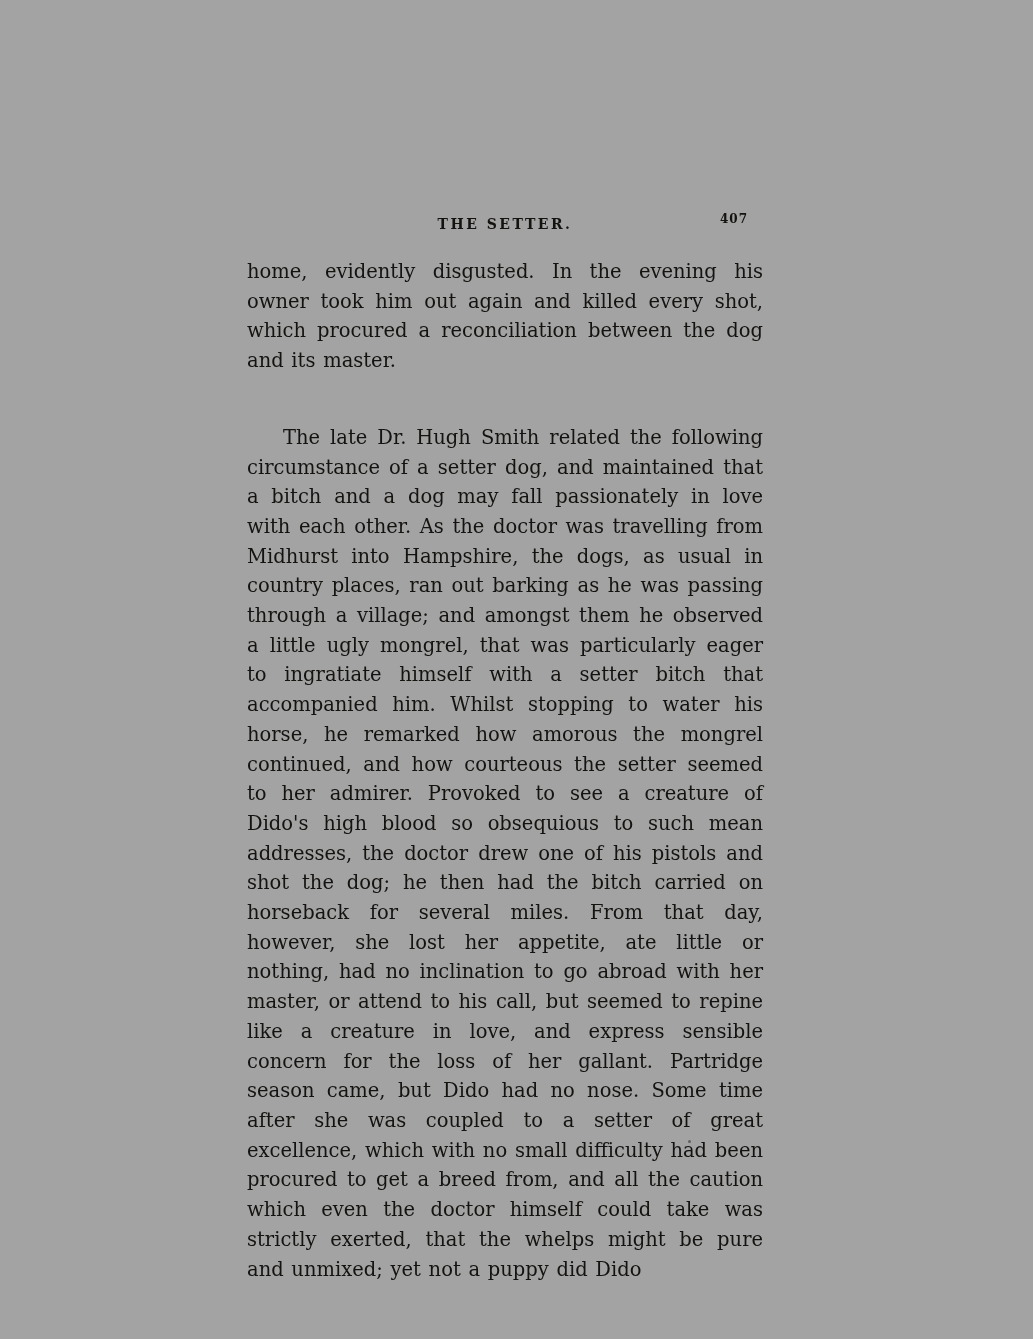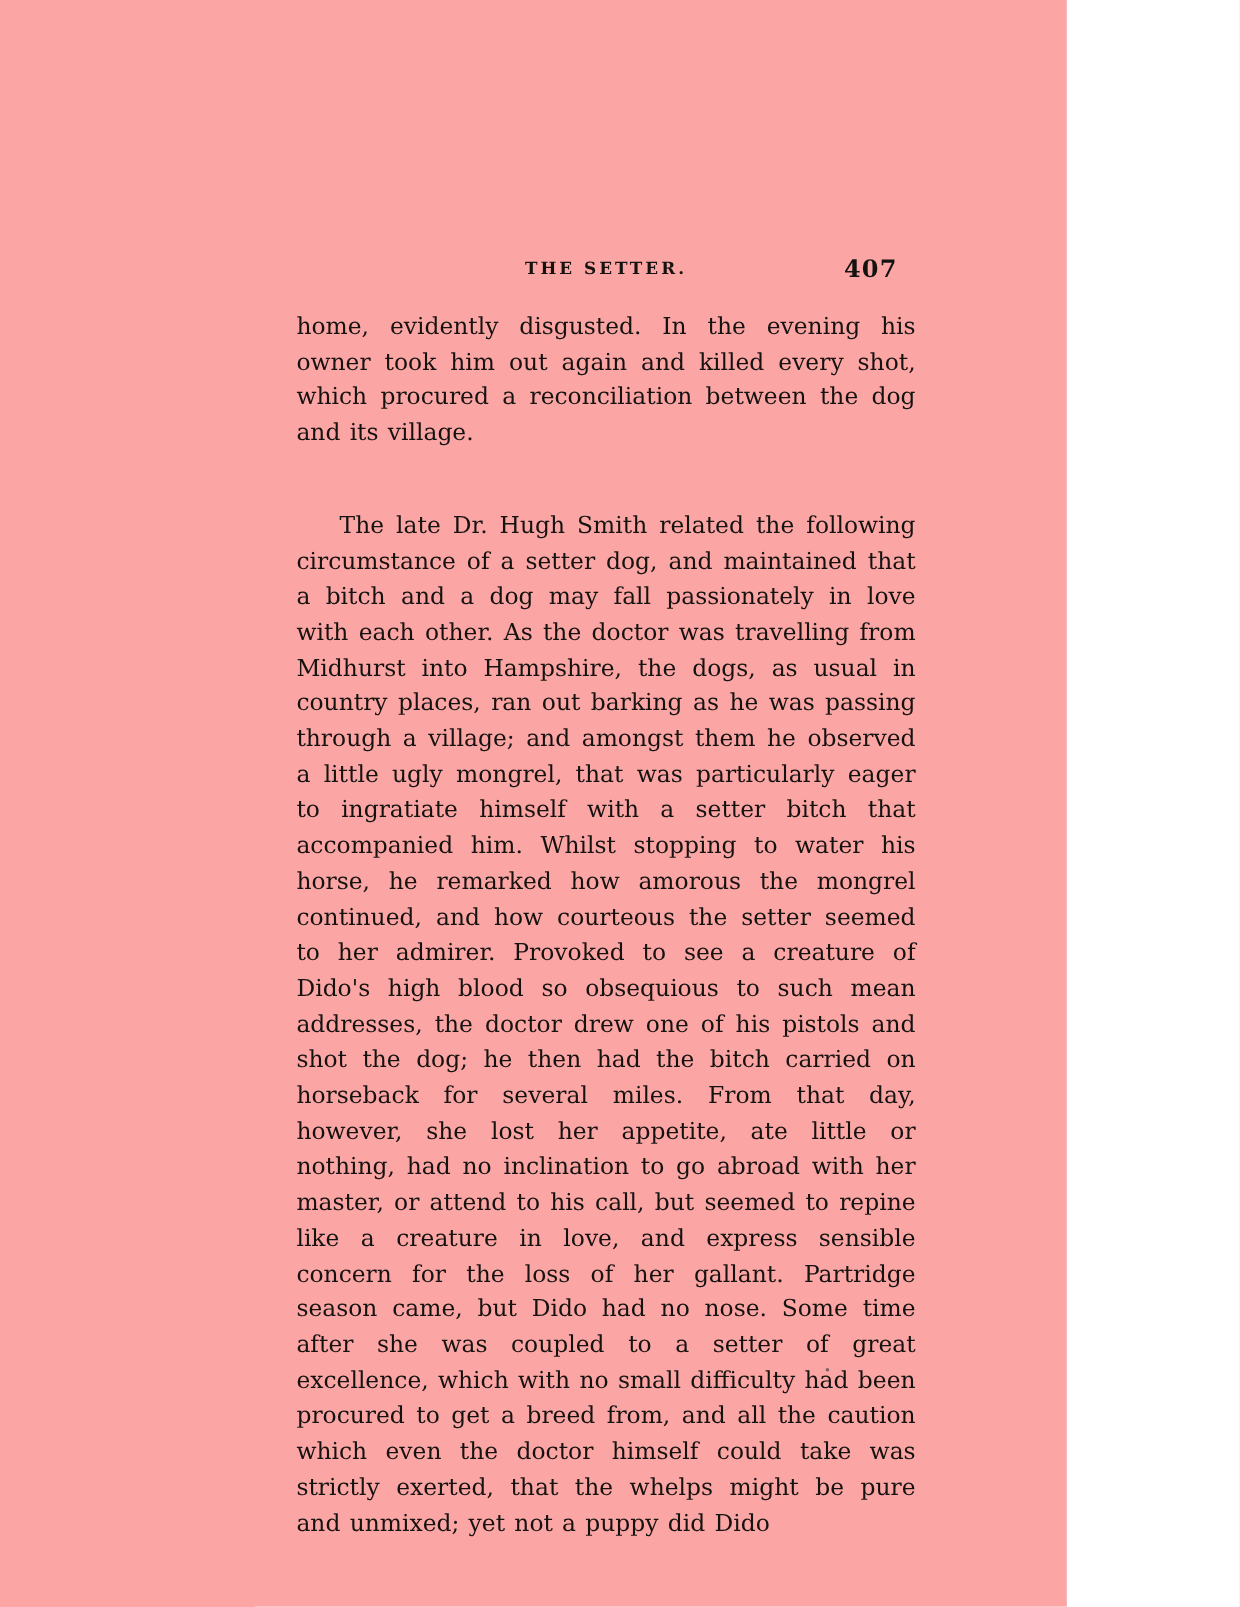--- a/index.html
+++ b/index.html
@@ -2,23 +2,23 @@
 <html><head>
   <meta charset="utf-8">
   <style>
     html, body {
       margin: 0;
       padding: 0;
       background: #ffffff;
     }
     .page {
       position: relative;
-      width: 889px;
+      width: 1033px;
       height: 1339px;
-      background: #fca5a5;
+      background: #a3a3a3;
       font-family: "DejaVu Serif", "Liberation Serif", serif;
       color: #151310;
       overflow: hidden;
     }
     .page-header {
       position: absolute;
       top: 212px;
       left: 248px;
       width: 514px;
       height: 26px;
@@ -30,21 +30,21 @@
       text-align: center;
       font-size: 14px;
       font-weight: bold;
       letter-spacing: 2.5px;
       top: 4px;
     }
     .page-number {
       position: absolute;
       right: 14px;
       top: 0;
-      font-size: 20px;
+      font-size: 12px;
       font-weight: bold;
       letter-spacing: 1px;
     }
     .body-text {
       position: absolute;
       top: 257px;
       left: 247px;
       width: 516px;
       font-size: 19.5px;
       line-height: 29.7px;
@@ -74,19 +74,19 @@
 <body>
 
 <div class="page">
 
   <div class="page-header">
     <div class="running-title">THE SETTER.</div>
     <div class="page-number">407</div>
   </div>
 
   <div class="body-text">
-    <p class="para">home, evidently disgusted.  In the evening his owner took him out again and killed every shot, which procured a reconciliation between the dog and its village.</p>
+    <p class="para">home, evidently disgusted.  In the evening his owner took him out again and killed every shot, which procured a reconciliation between the dog and its master.</p>
     <p class="para indent">The late Dr. Hugh Smith related the following circumstance of a setter dog, and maintained that a bitch and a dog may fall passionately in love with each other.  As the doctor was travelling from Midhurst into Hampshire, the dogs, as usual in country places, ran out barking as he was passing through a village; and amongst them he observed a little ugly mongrel, that was particularly eager to ingratiate himself with a setter bitch that accompanied him.  Whilst stopping to water his horse, he remarked how amorous the mongrel continued, and how courteous the setter seemed to her admirer.  Provoked to see a creature of Dido's high blood so obsequious to such mean addresses, the doctor drew one of his pistols and shot the dog; he then had the bitch carried on horseback for several miles.  From that day, however, she lost her appetite, ate little or nothing, had no inclination to go abroad with her master, or attend to his call, but seemed to repine like a creature in love, and express sensible concern for the loss of her gallant.  Partridge season came, but Dido had no nose.  Some time after she was coupled to a setter of great excellence, which with no small difficulty had been procured to get a breed from, and all the caution which even the doctor himself could take was strictly exerted, that the whelps might be pure and unmixed; yet not a puppy did Dido</p>
   </div>
 
   <div class="speck"></div>
 
 </div>
 
 </body></html>

